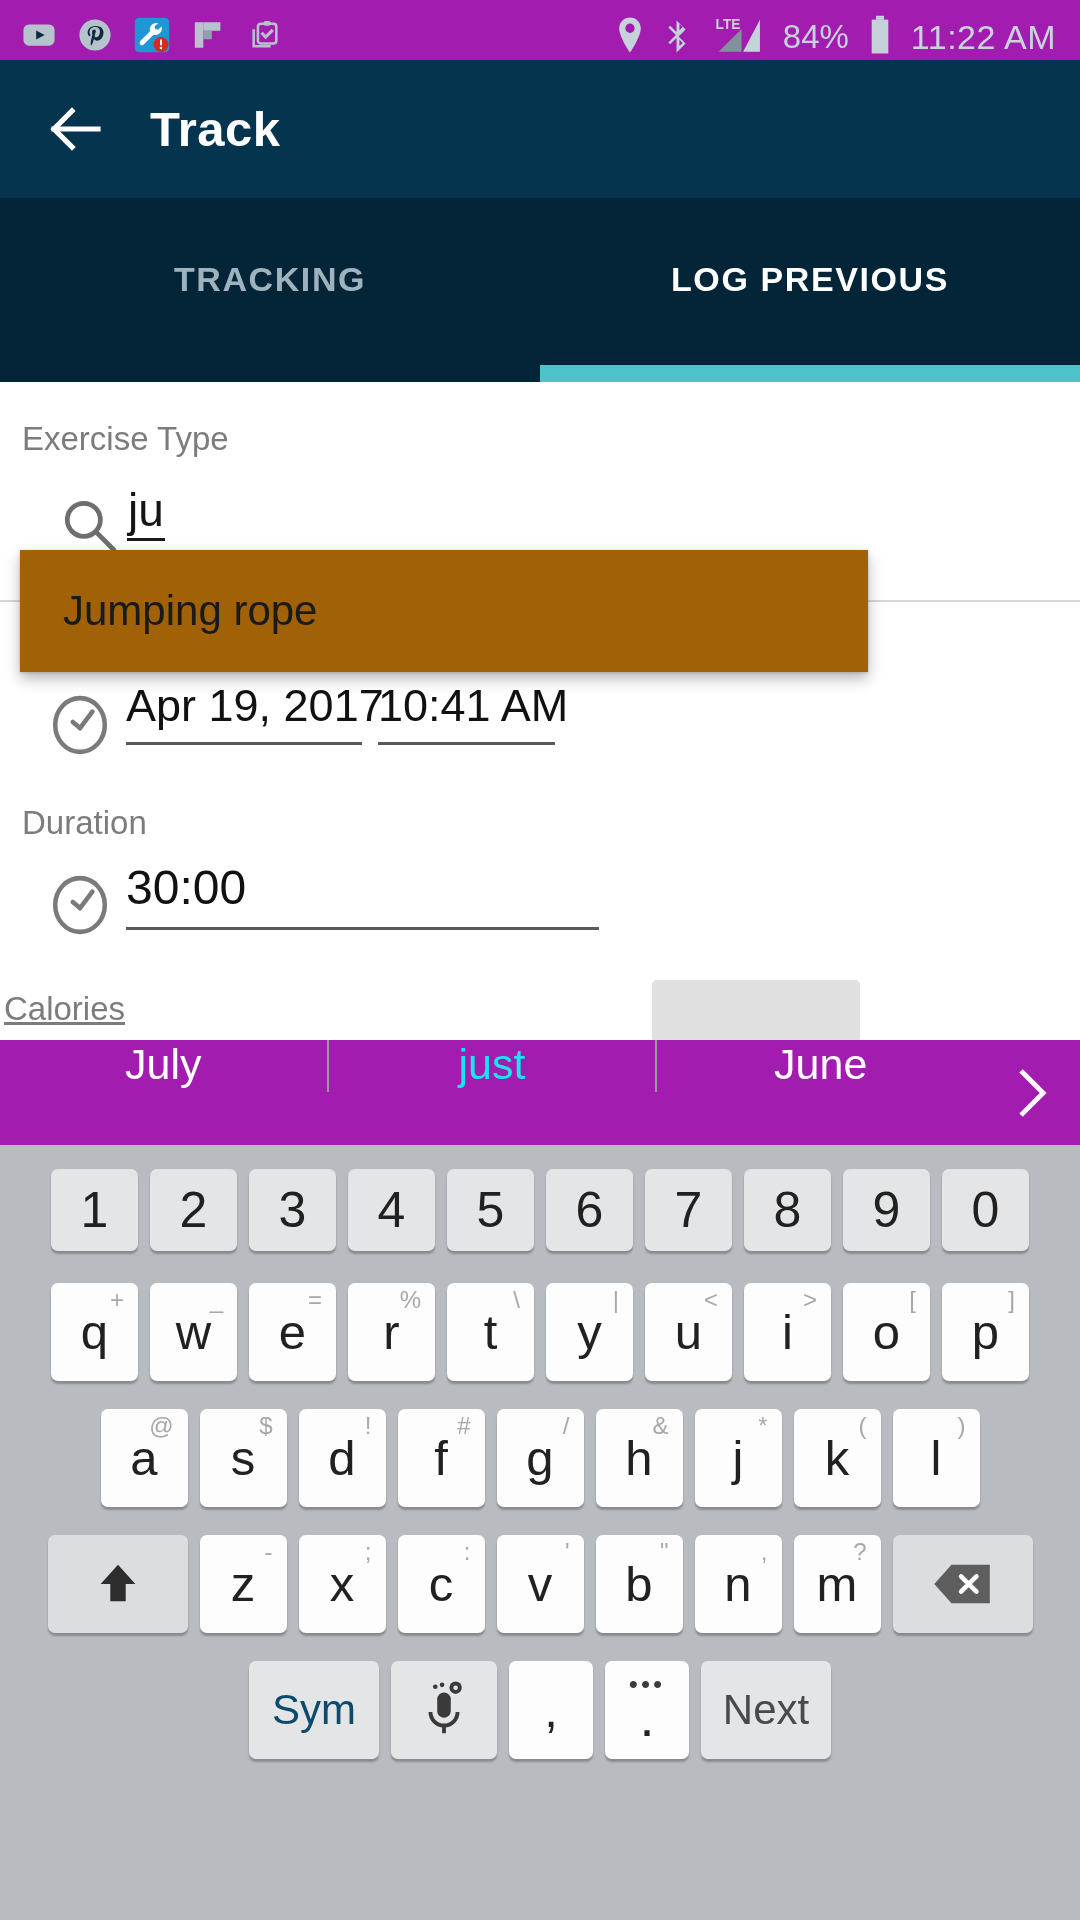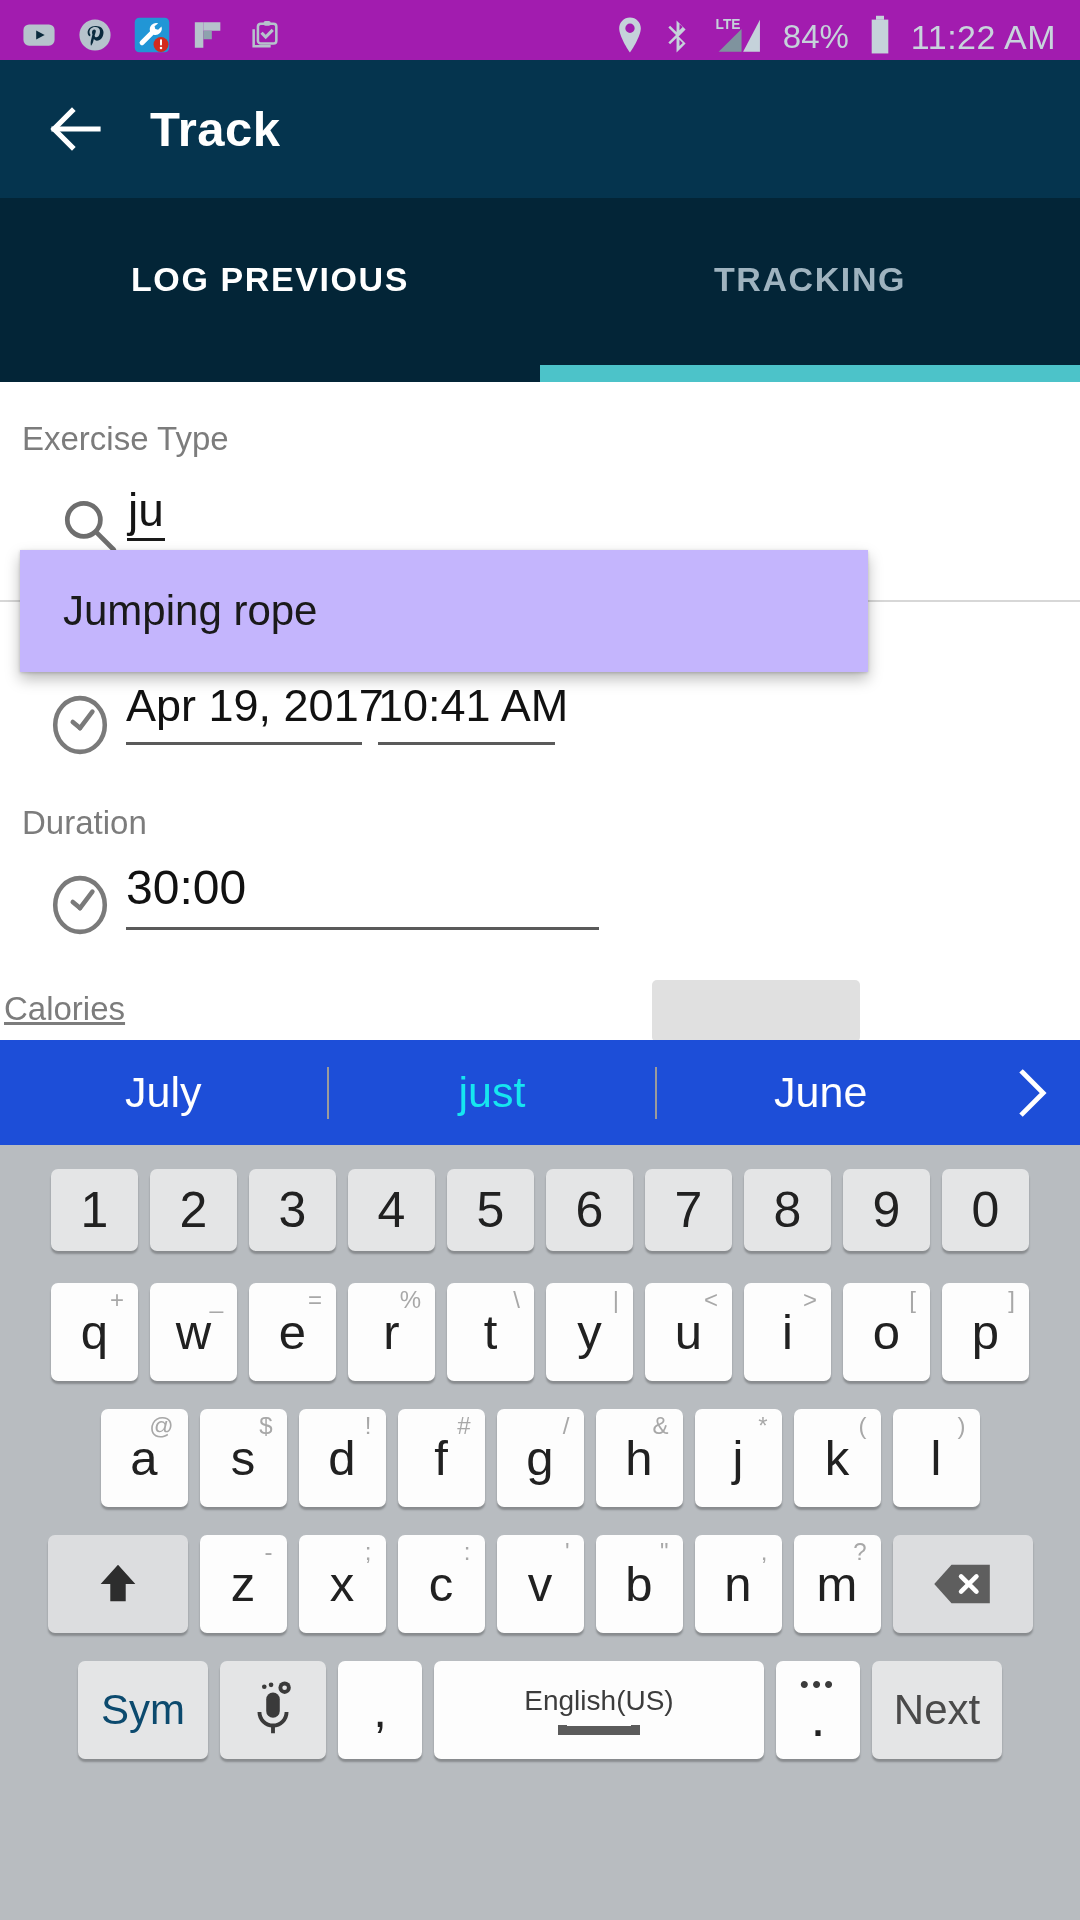--- a/index.html
+++ b/index.html
@@ -86,21 +86,21 @@
 
   
   .ghost-line {
     position: absolute; top: 218px; left: 0; width: 1080px; height: 2px;
     background: #d7d7d7;
   }
 
   
   .suggest-box {
     position: absolute; top: 168px; left: 20px; width: 848px; height: 122px;
-    background: #c4b5fd;
+    background: #a16207;
     box-shadow: 0 7px 14px rgba(0,0,0,0.27), 0 1px 3px rgba(0,0,0,0.18);
     display: flex; align-items: center;
   }
   .suggest-item {
     font-size: 42px; color: #1a1a1a; padding-left: 43px;
   }
 
   .datetime-row {
     position: absolute; top: 302px; left: 0; width: 1080px; height: 96px;
   }
@@ -129,22 +129,22 @@
     position: absolute; top: 598px; left: 652px; width: 208px; height: 62px;
     background: #e0e0e0; border-radius: 5px;
   }
 
   
   .kb {
     position: absolute; top: 1040px; left: 0; width: 1080px; height: 880px;
     background: #b8bcc0;
   }
   .kb-suggest {
-    position: relative; width: 1080px; height: 105px; background: #1d4ed8;
-    display: flex; align-items: center;
+    position: relative; width: 1080px; height: 105px; background: #a21caf;
+    display: flex; 
   }
   .sug { flex: 1; text-align: center; font-size: 43px; color: #ffffff; }
   .sug.hl { color: #16e6f0; }
   .sug-sep { width: 2px; height: 52px; background: #9b9b9b; }
   .sug-arrow {
     width: 96px; display: flex; align-items: center; justify-content: center;
   }
 
   .kb-rows { padding: 0 8px; }
   .kb-row { display: flex; justify-content: center; align-items: flex-start; }
@@ -270,22 +270,22 @@
       <svg width="64" height="64" viewBox="0 0 32 32">
         <path d="M14 7L5 16l9 9" fill="none" stroke="#ffffff" stroke-width="2.6" stroke-linecap="square"></path>
         <path d="M5 16h22" stroke="#ffffff" stroke-width="2.6" stroke-linecap="square"></path>
       </svg>
     </div>
     <div class="appbar-title">Track</div>
   </div>
 
   <div class="tabbar">
     <div class="tabs">
+      <div class="tab inactive">TRACKING</div>
       <div class="tab active">LOG PREVIOUS</div>
-      <div class="tab inactive">TRACKING</div>
     </div>
     <div class="tab-indicator"></div>
   </div>
 
   <div class="body">
 
     <div class="field-label exercise-label">Exercise Type</div>
 
     <div class="search-row">
       <span class="search-icon">
@@ -502,24 +502,20 @@
             <rect x="10.5" y="7" width="7" height="13" rx="3.5" fill="#3a3a3a"></rect>
             <path d="M7 17a7 7 0 0 0 14 0" fill="none" stroke="#3a3a3a" stroke-width="2"></path>
             <path d="M14 24v4" stroke="#3a3a3a" stroke-width="2"></path>
             <circle cx="9.5" cy="4" r="1.2" fill="#3a3a3a"></circle>
             <circle cx="13" cy="3" r="1.2" fill="#3a3a3a"></circle>
             <circle cx="20" cy="4.5" r="3.2" fill="#3a3a3a"></circle>
             <circle cx="20" cy="4.5" r="1.2" fill="#e4e5e6"></circle>
           </svg>
         </div>
         <div class="key key-comma">,</div>
-        <div class="key key-space">
-          <span class="lang">English(US)</span>
-          <span class="sp-bar"></span>
-        </div>
         <div class="key key-period">
           <span class="dots3">•••</span>
           <span class="dot-big">.</span>
         </div>
         <div class="key key-next">Next</div>
       </div>
 
     </div>
   </div>
 

